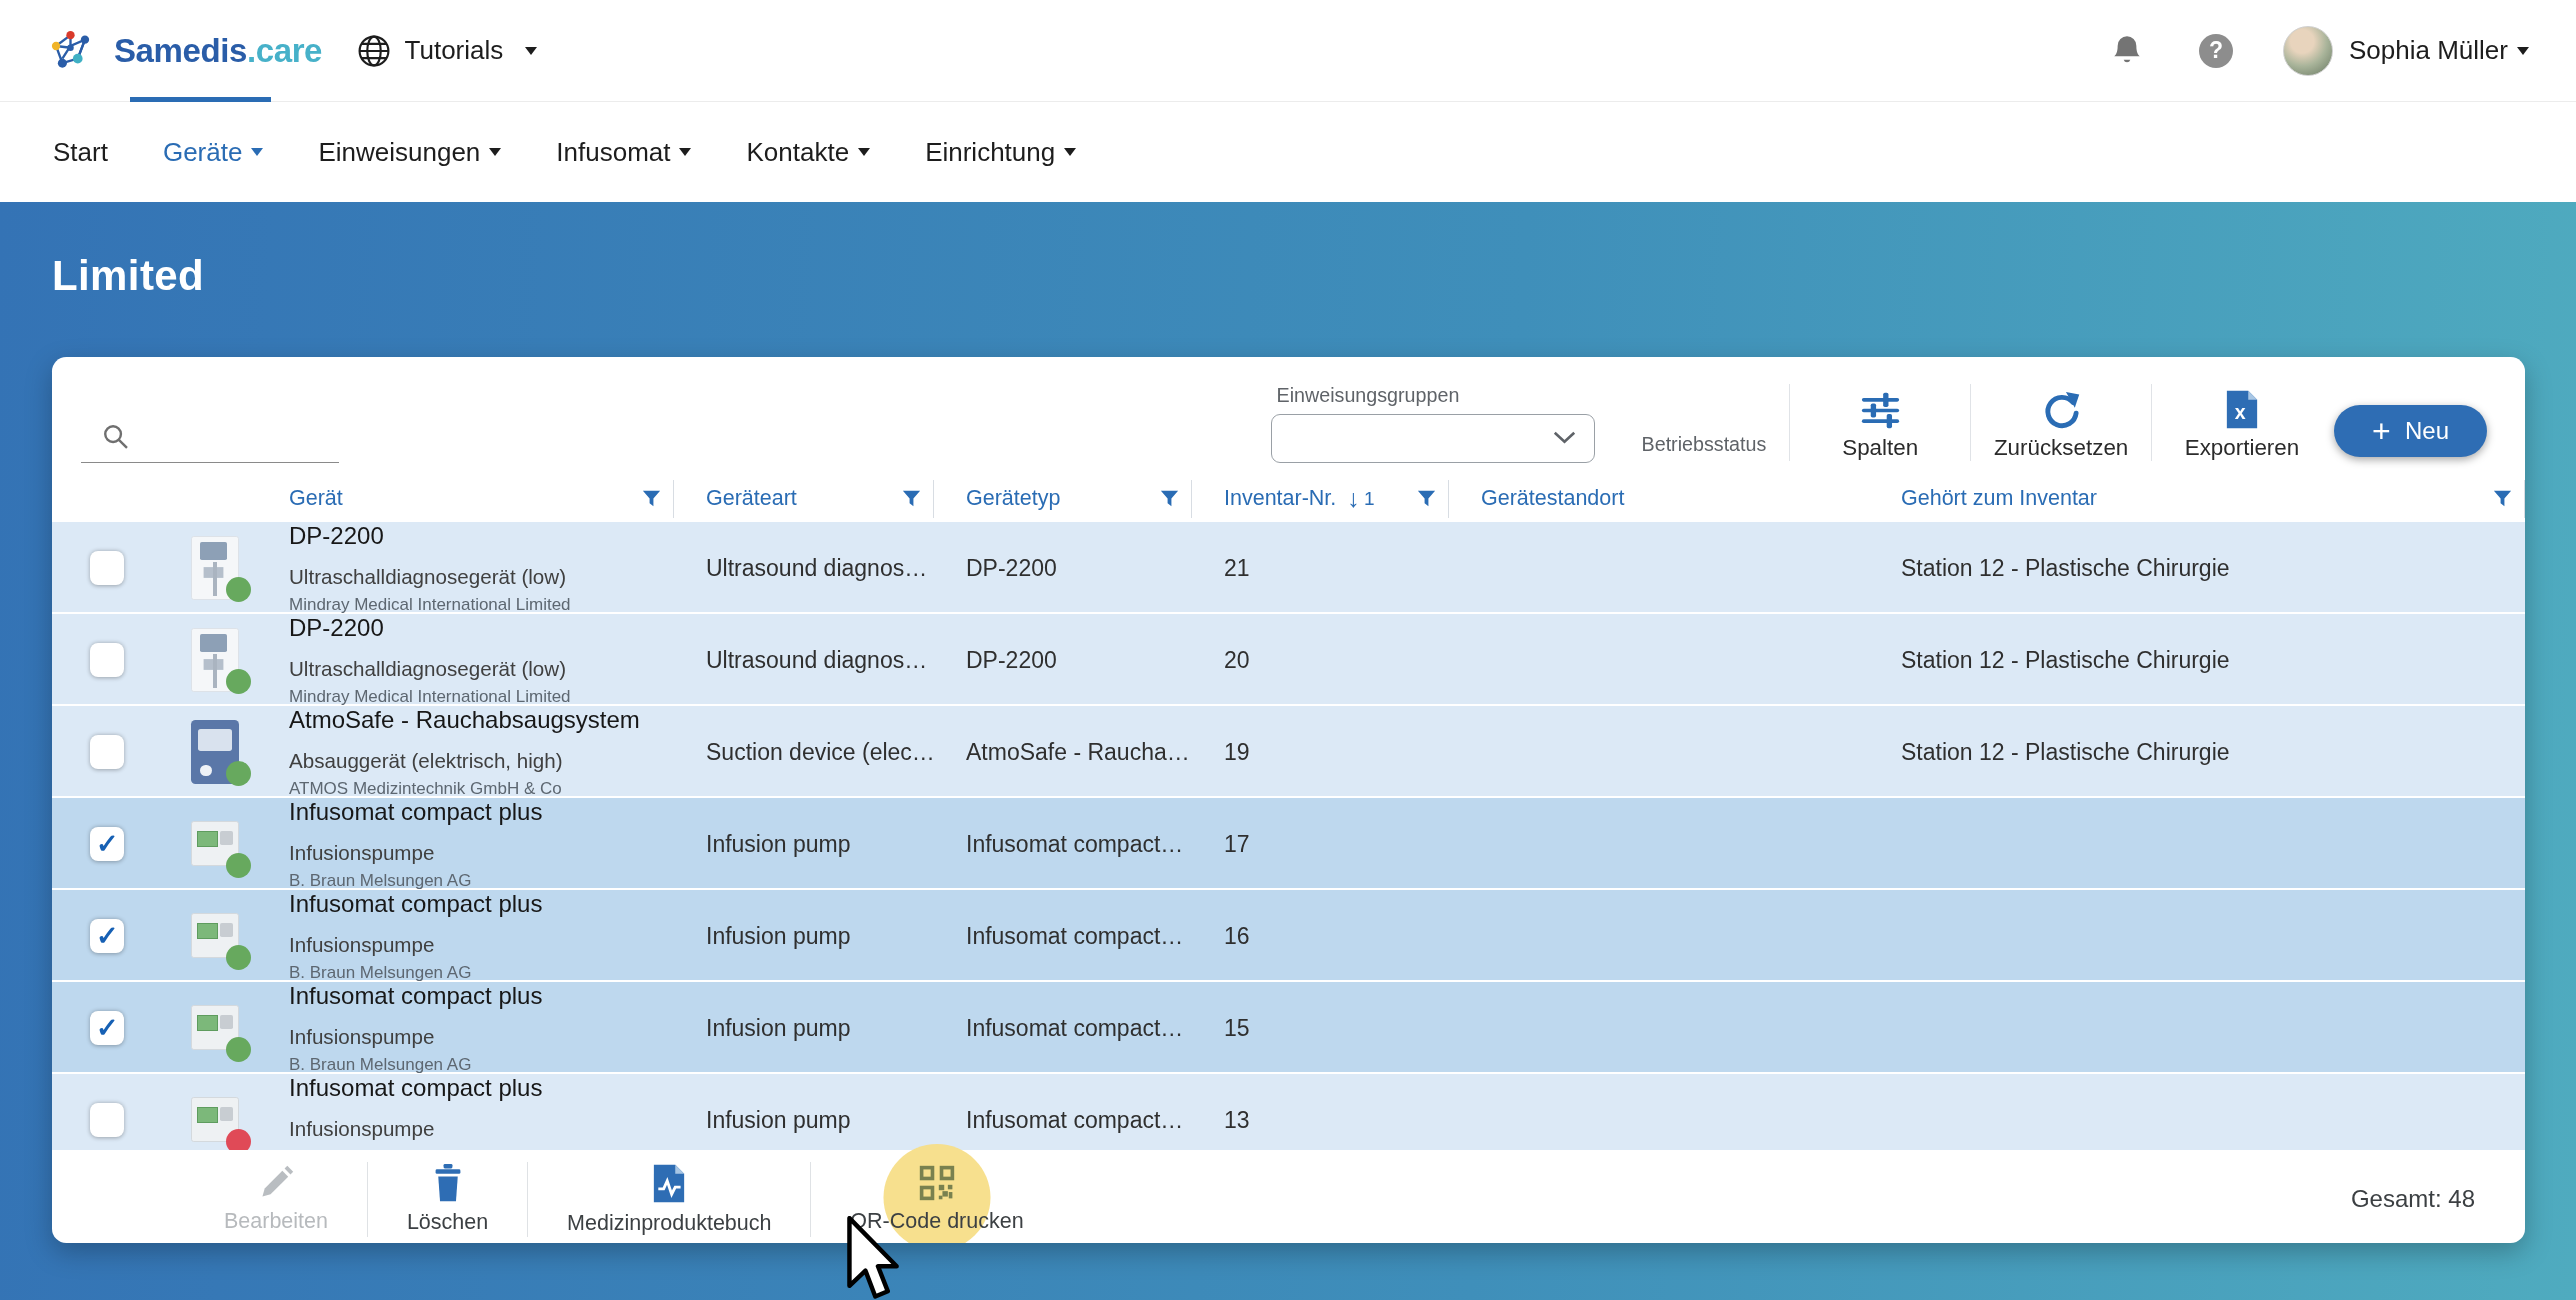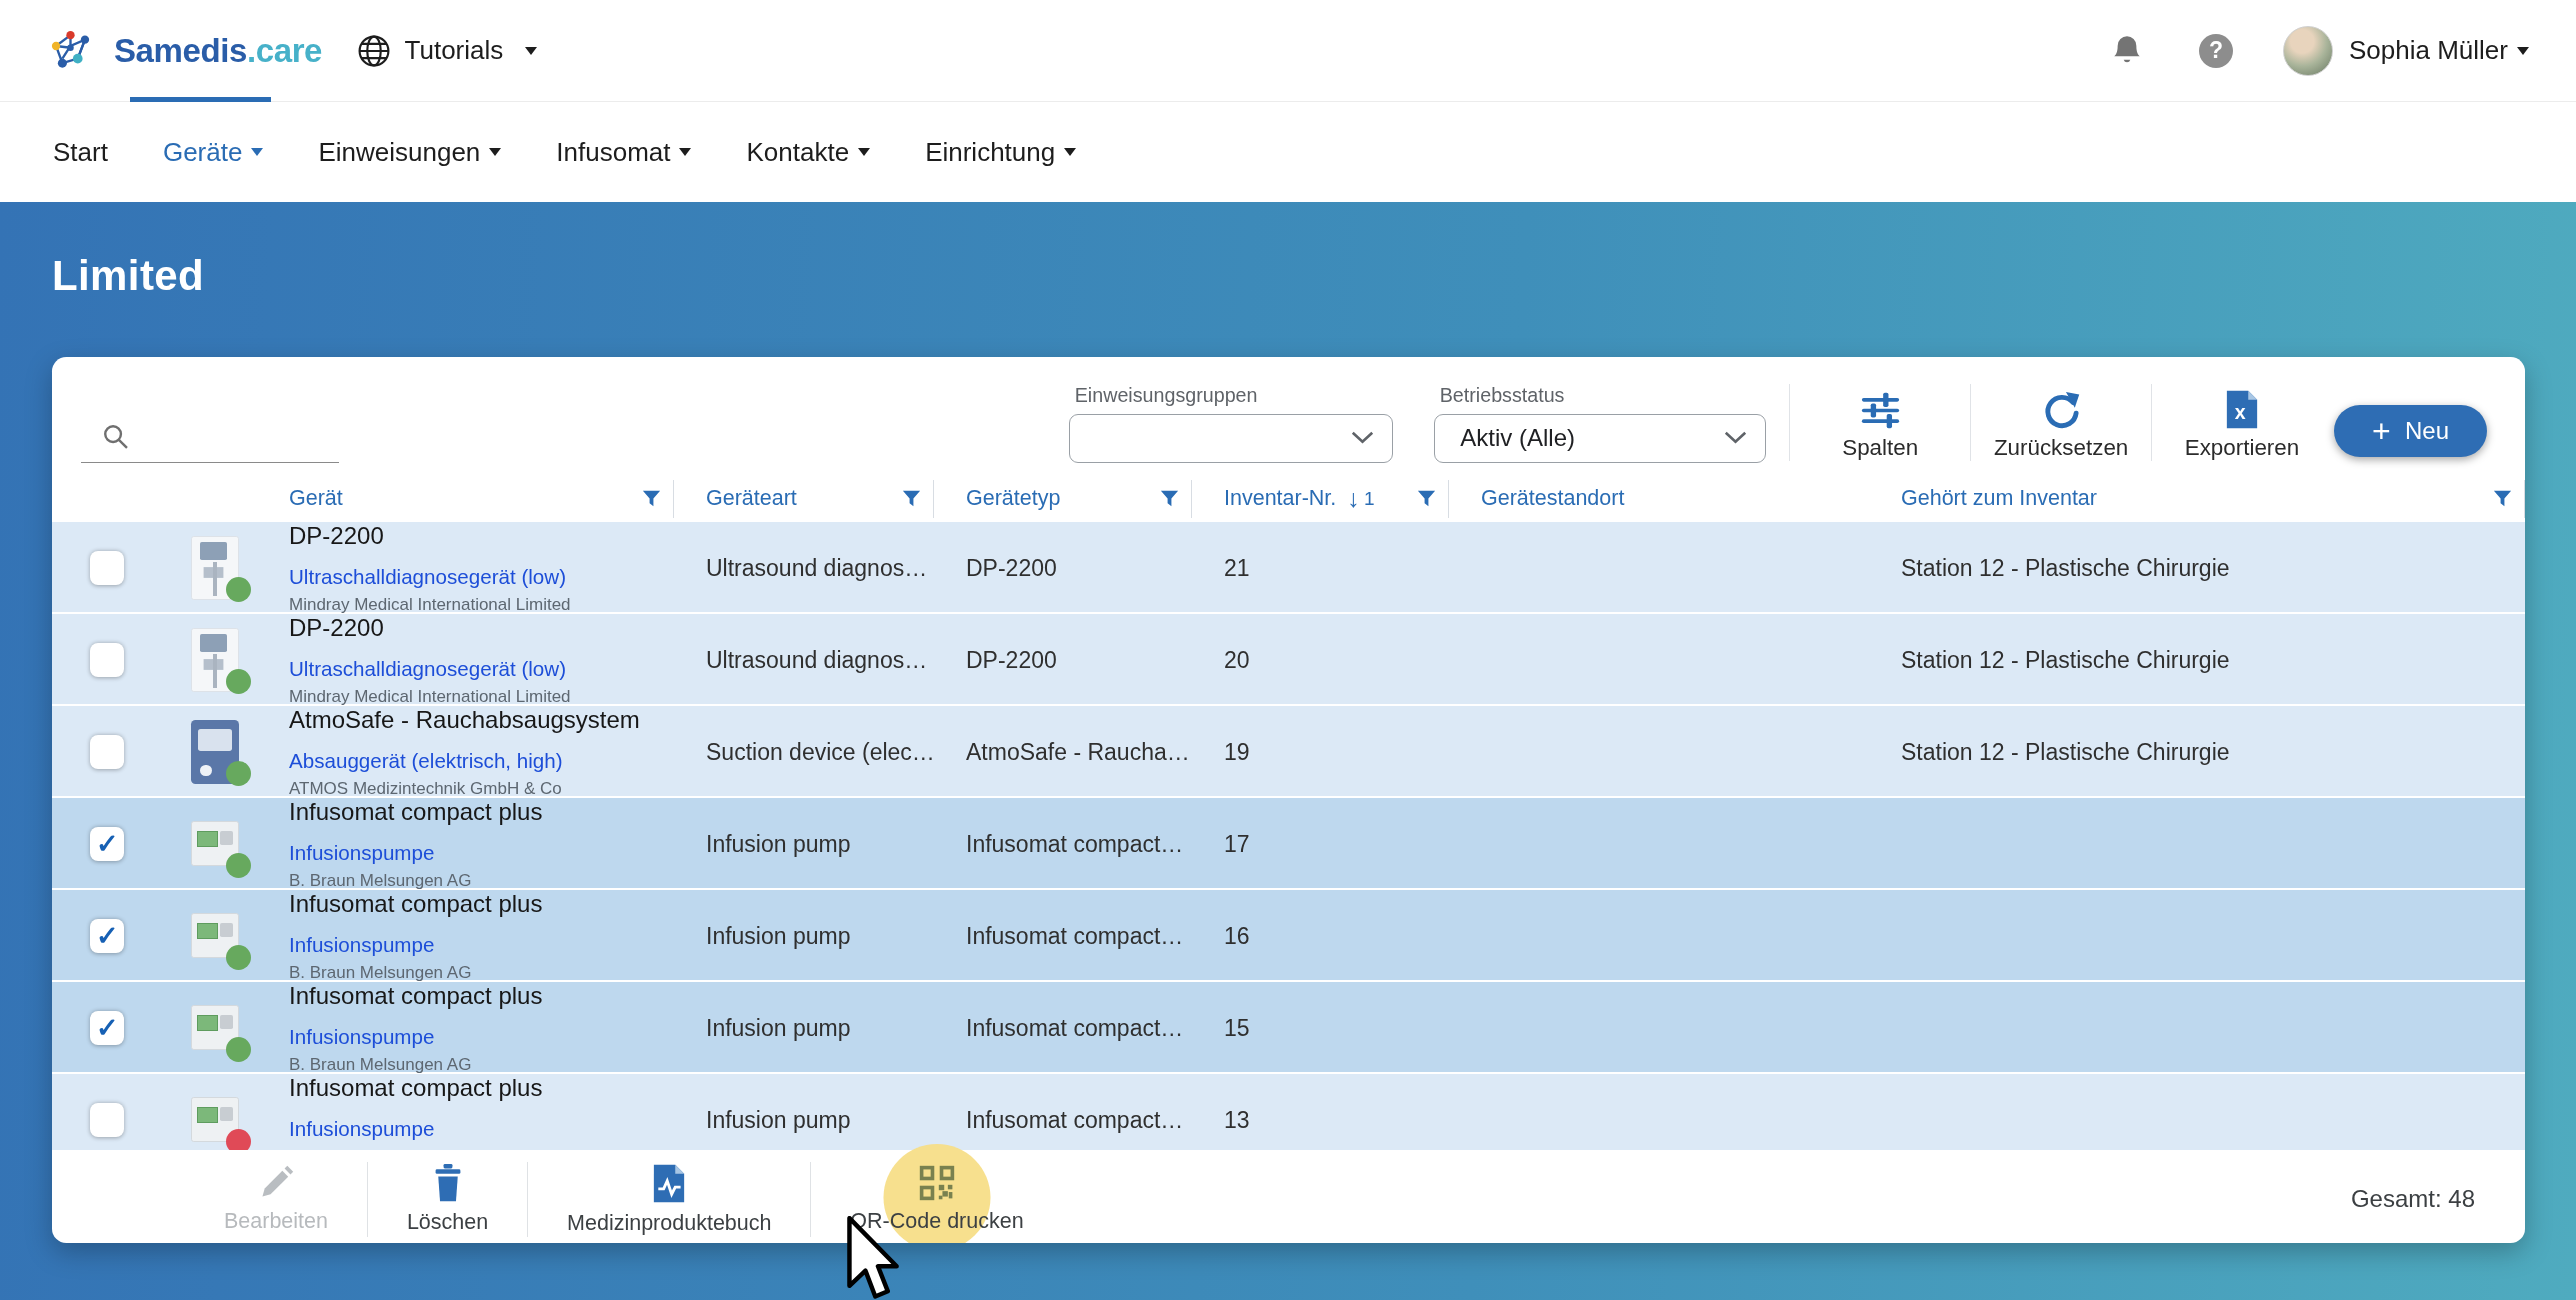--- a/index.html
+++ b/index.html
@@ -76,21 +76,21 @@
   .thumb[data-variant="atmos"] .img::before{content:"";position:absolute;top:9px;left:7.2px;right:7.2px;height:21.5px;background:#d9e2ee;border-radius:2.7px;}
   .thumb[data-variant="atmos"] .img::after{content:"";position:absolute;bottom:8px;left:9px;width:11.6px;height:11.6px;border-radius:50%;background:#eef2f7;}
   .thumb[data-variant="infusion"] .img{background:#eef1f3;border:0.9px solid #d4d9dd;top:9px;bottom:10.7px;}
   .thumb[data-variant="infusion"] .img::before{content:"";position:absolute;top:9px;left:5.4px;width:19px;height:13.4px;background:#7cb87a;border:0.9px solid #5e9c5e;}
   .thumb[data-variant="infusion"] .img::after{content:"";position:absolute;top:9px;right:5.4px;width:12.5px;height:13.4px;background:#c8cdd2;border-radius:1.8px;}
   .dot{position:absolute;right:-11.6px;bottom:-1.8px;width:25px;height:25px;border-radius:50%;}
   .dot[data-status="green"]{background:#67a95e;}
   .dot[data-status="red"]{background:#e04a57;}
   .c-dev{padding-left:9px;}
   .dev-title{font-size:24px;color:#171717;}
-  .dev-sub{font-size:20.6px;color:#1d4ed8;margin-top:15px;}
+  .dev-sub{font-size:20.6px;color:#404040;margin-top:15px;}
   .dev-man{font-size:17px;color:#5d6771;margin-top:5.4px;}
   
   .actionbar{display:flex;align-items:center;height:98px;padding:0 50px 0 133px;}
   .action{position:relative;display:flex;flex-direction:column;align-items:center;padding:0 39px;cursor:pointer;}
   .action svg{position:relative;z-index:1;}
   .action-label{font-size:21.5px;color:#3c4043;margin-top:7.2px;white-space:nowrap;position:relative;z-index:1;}
   .action[data-disabled="true"]{cursor:default;}
   .action[data-disabled="true"] .action-label{color:#b7babd;}
   .action[data-highlighted="true"]::before{content:"";position:absolute;top:-19.7px;left:50%;transform:translateX(-50%);width:107px;height:107px;border-radius:50%;background:#f6dd84;opacity:.92;z-index:0;}
   .adiv{width:0.9px;height:75px;background:#dfe2e5;}
@@ -192,28 +192,20 @@
             <span></span>
             <span class="chev">
                 <svg width="23" height="13.4" viewBox="0 0 26 15" fill="none" stroke="#5f6368" stroke-width="3">
                   <path d="M2 2l11 10L24 2"></path>
                 </svg>
               </span>
           </div>
         </div>
         <div class="filter">
           <div class="filter-label">Betriebsstatus</div>
-          <div class="filter-box fb-status">
-            <span>Aktiv (Alle)</span>
-            <span class="chev">
-                <svg width="23" height="13.4" viewBox="0 0 26 15" fill="none" stroke="#5f6368" stroke-width="3">
-                  <path d="M2 2l11 10L24 2"></path>
-                </svg>
-              </span>
-          </div>
         </div>
       </div>
 
       <div class="ctl-div"></div>
 
       <div class="tool">
         <svg width="41" height="39" viewBox="0 0 46 44" fill="#2a6cb4">
           <rect x="2" y="8" width="42" height="4" rx="2"></rect>
             <rect x="26" y="2" width="6" height="16" rx="2"></rect>
           <rect x="2" y="20" width="42" height="4" rx="2"></rect>

